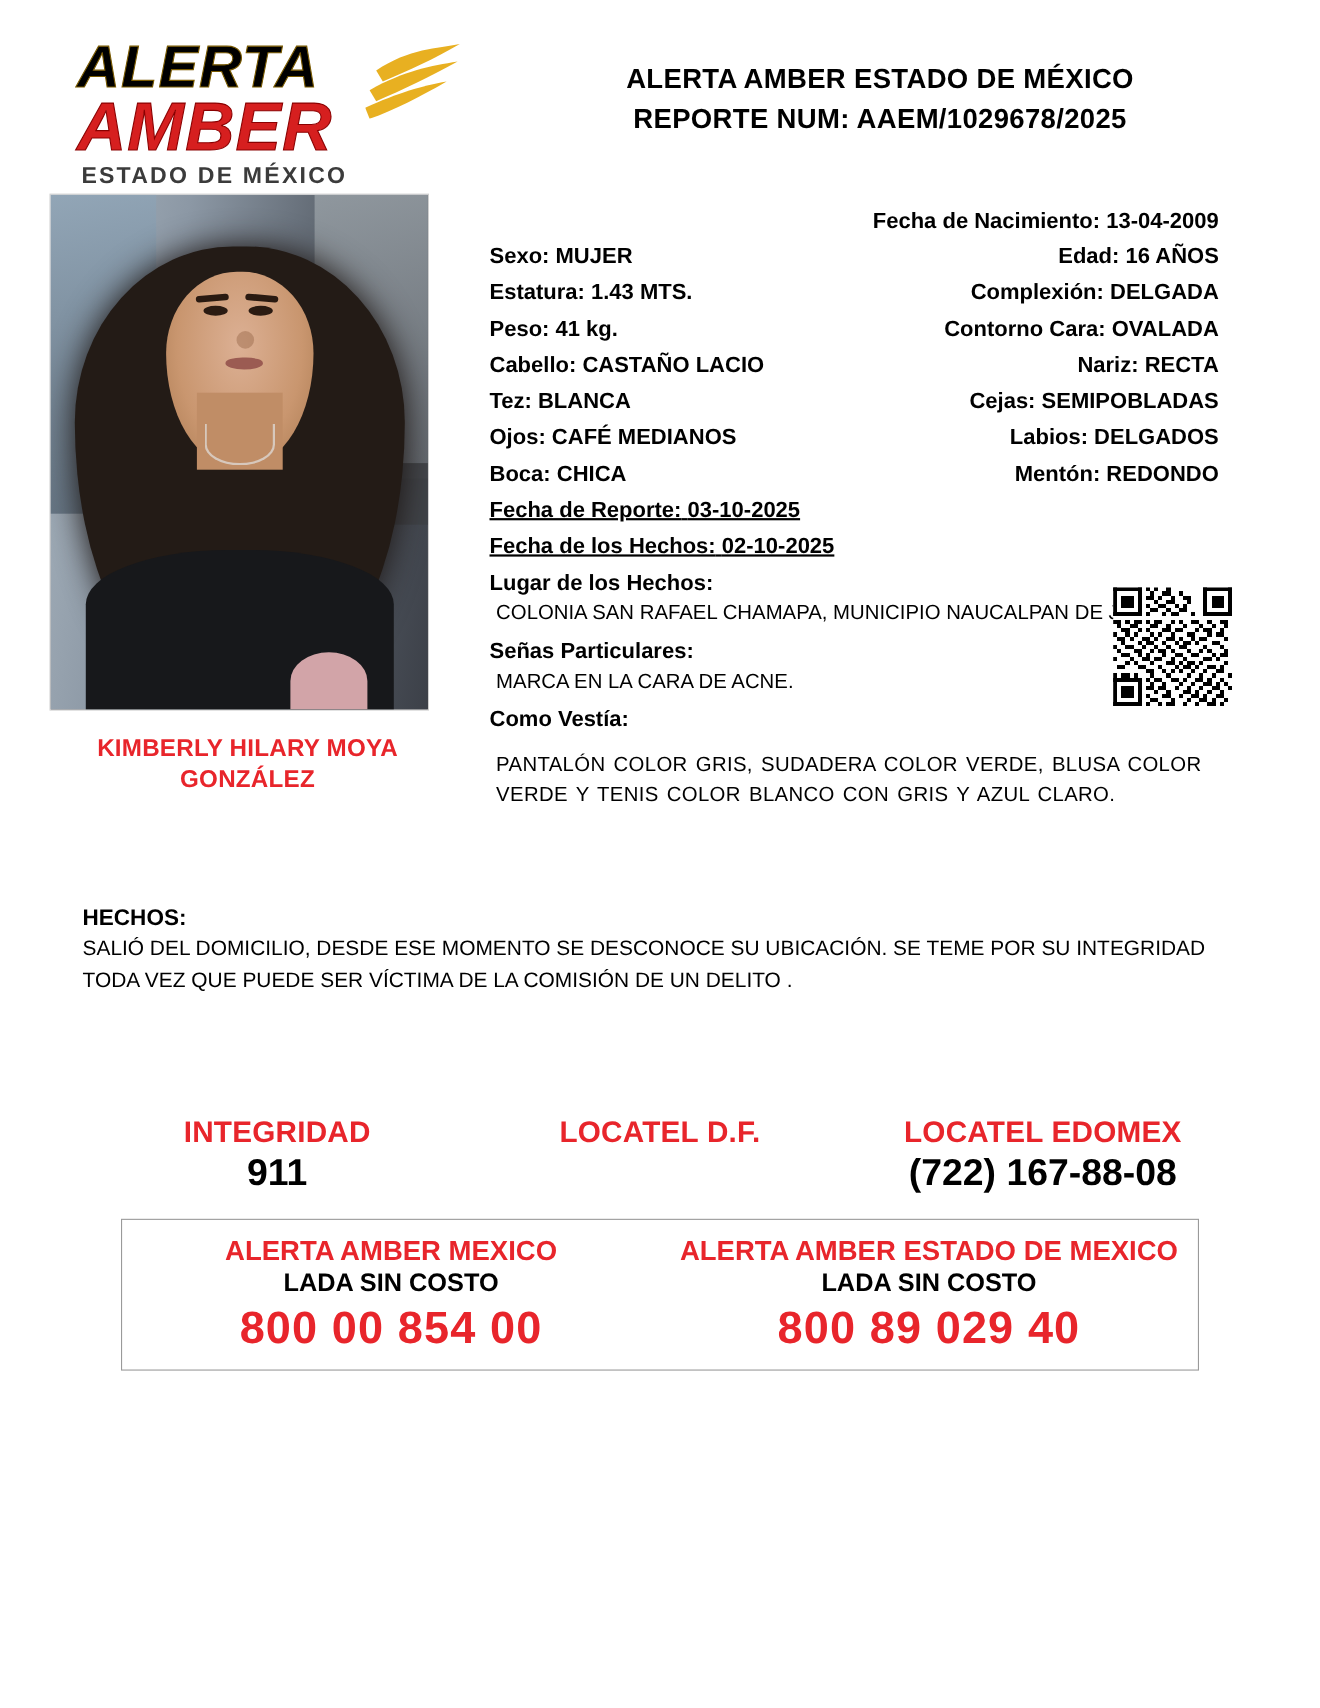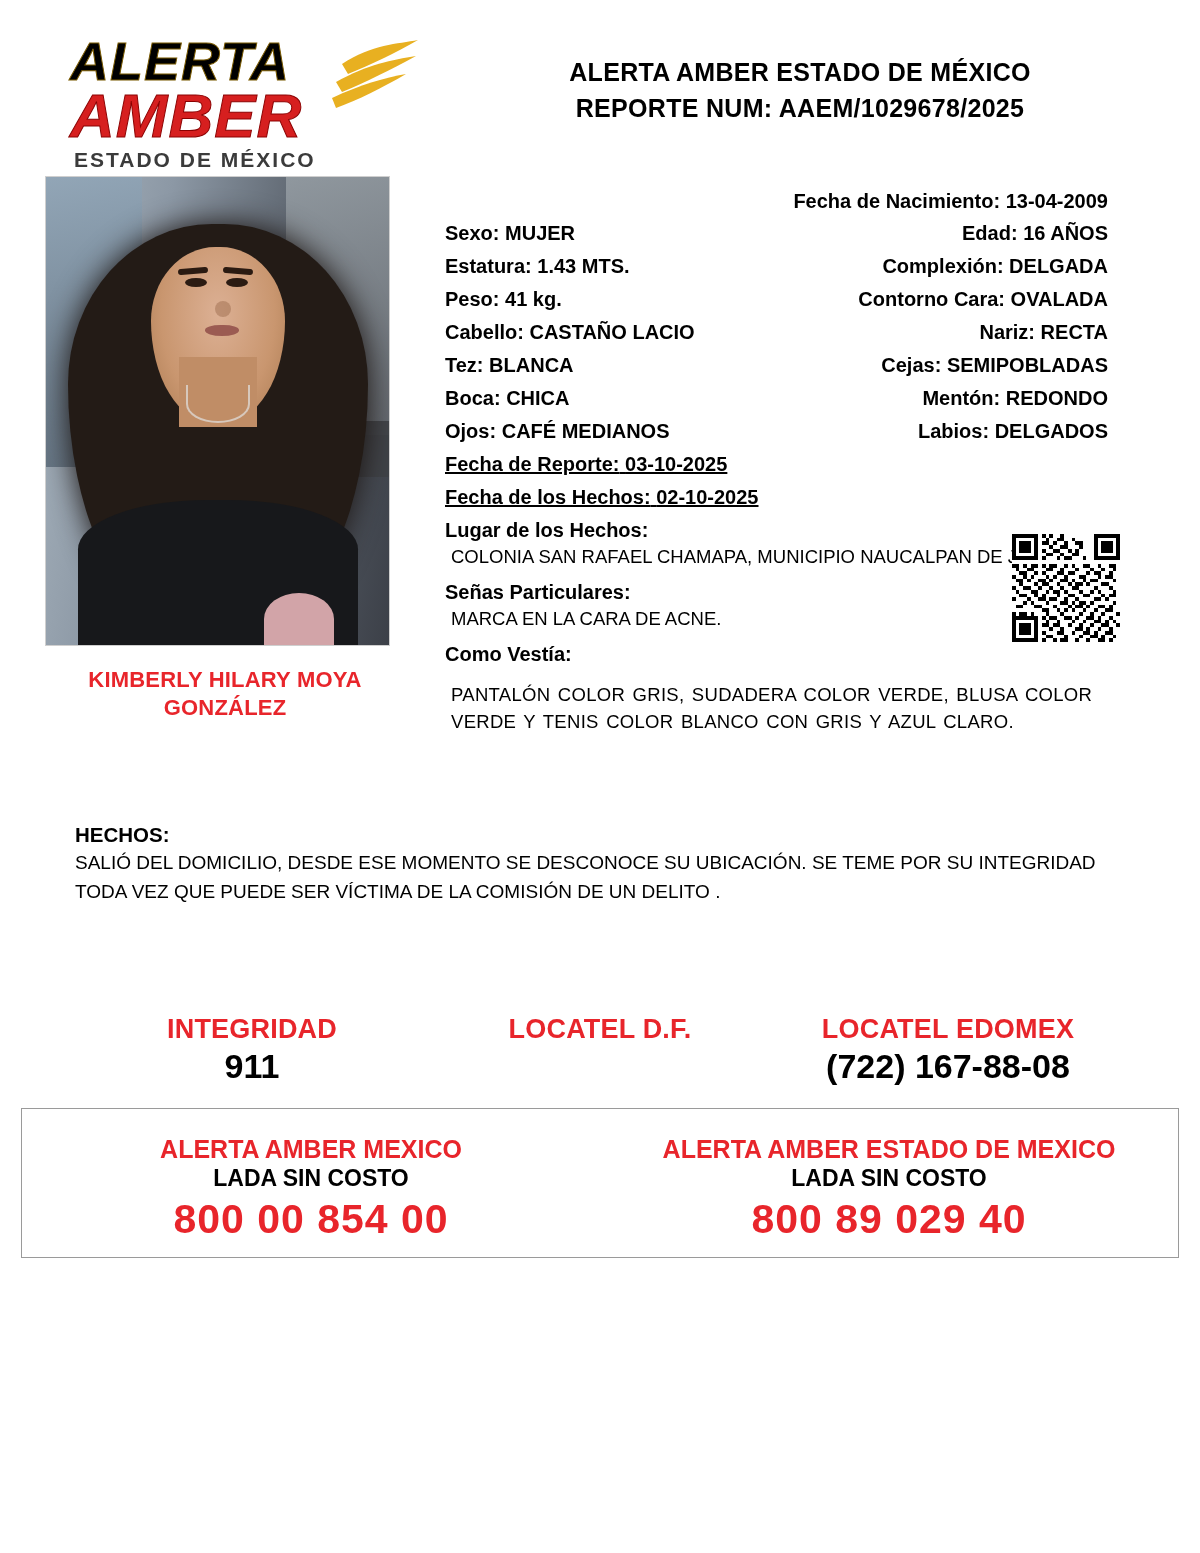--- a/index.html
+++ b/index.html
@@ -272,24 +272,24 @@
     letter-spacing: .2px;
   }
   .phone-num {
     font-size: 34px;
     font-weight: bold;
     margin-top: 2px;
   }
 
   .lada-box {
     margin: 22px auto 0;
-    width: 1158px;
+    width: 980px;
     border: 1px solid #9a9a9a;
     display: flex;
-    padding: 26px 0 14px;
+    padding: 14px 0 14px;
   }
   .lada-col { flex: 1; text-align: center; }
   .lada-title {
     color: #E8252B;
     font-weight: bold;
     font-size: 25px;
   }
   .lada-sub {
     font-size: 23px;
     font-weight: bold;
@@ -385,31 +385,31 @@
       </div>
 
       <div class="pair-row">
         <div class="c1"><span>Tez:</span>
           <span>BLANCA</span></div>
         <div class="c2"><span>Cejas:</span>
           <span>SEMIPOBLADAS</span></div>
       </div>
 
       <div class="pair-row">
+        <div class="c1"><span>Ojos:</span>
+          <span>CAFÉ MEDIANOS</span></div>
+        <div class="c2"><span>Labios:</span>
+          <span>DELGADOS</span></div>
+      </div>
+
+      <div class="pair-row">
         <div class="c1"><span>Boca:</span>
           <span>CHICA</span></div>
         <div class="c2"><span>Mentón:</span>
           <span>REDONDO</span></div>
-      </div>
-
-      <div class="pair-row">
-        <div class="c1"><span>Ojos:</span>
-          <span>CAFÉ MEDIANOS</span></div>
-        <div class="c2"><span>Labios:</span>
-          <span>DELGADOS</span></div>
       </div>
 
       <div class="single-row">
         <span>Fecha de Reporte:</span>
         <span>03-10-2025</span>
       </div>
 
       <div class="single-row">
         <span>Fecha de los Hechos:</span>
         <span>02-10-2025</span>

